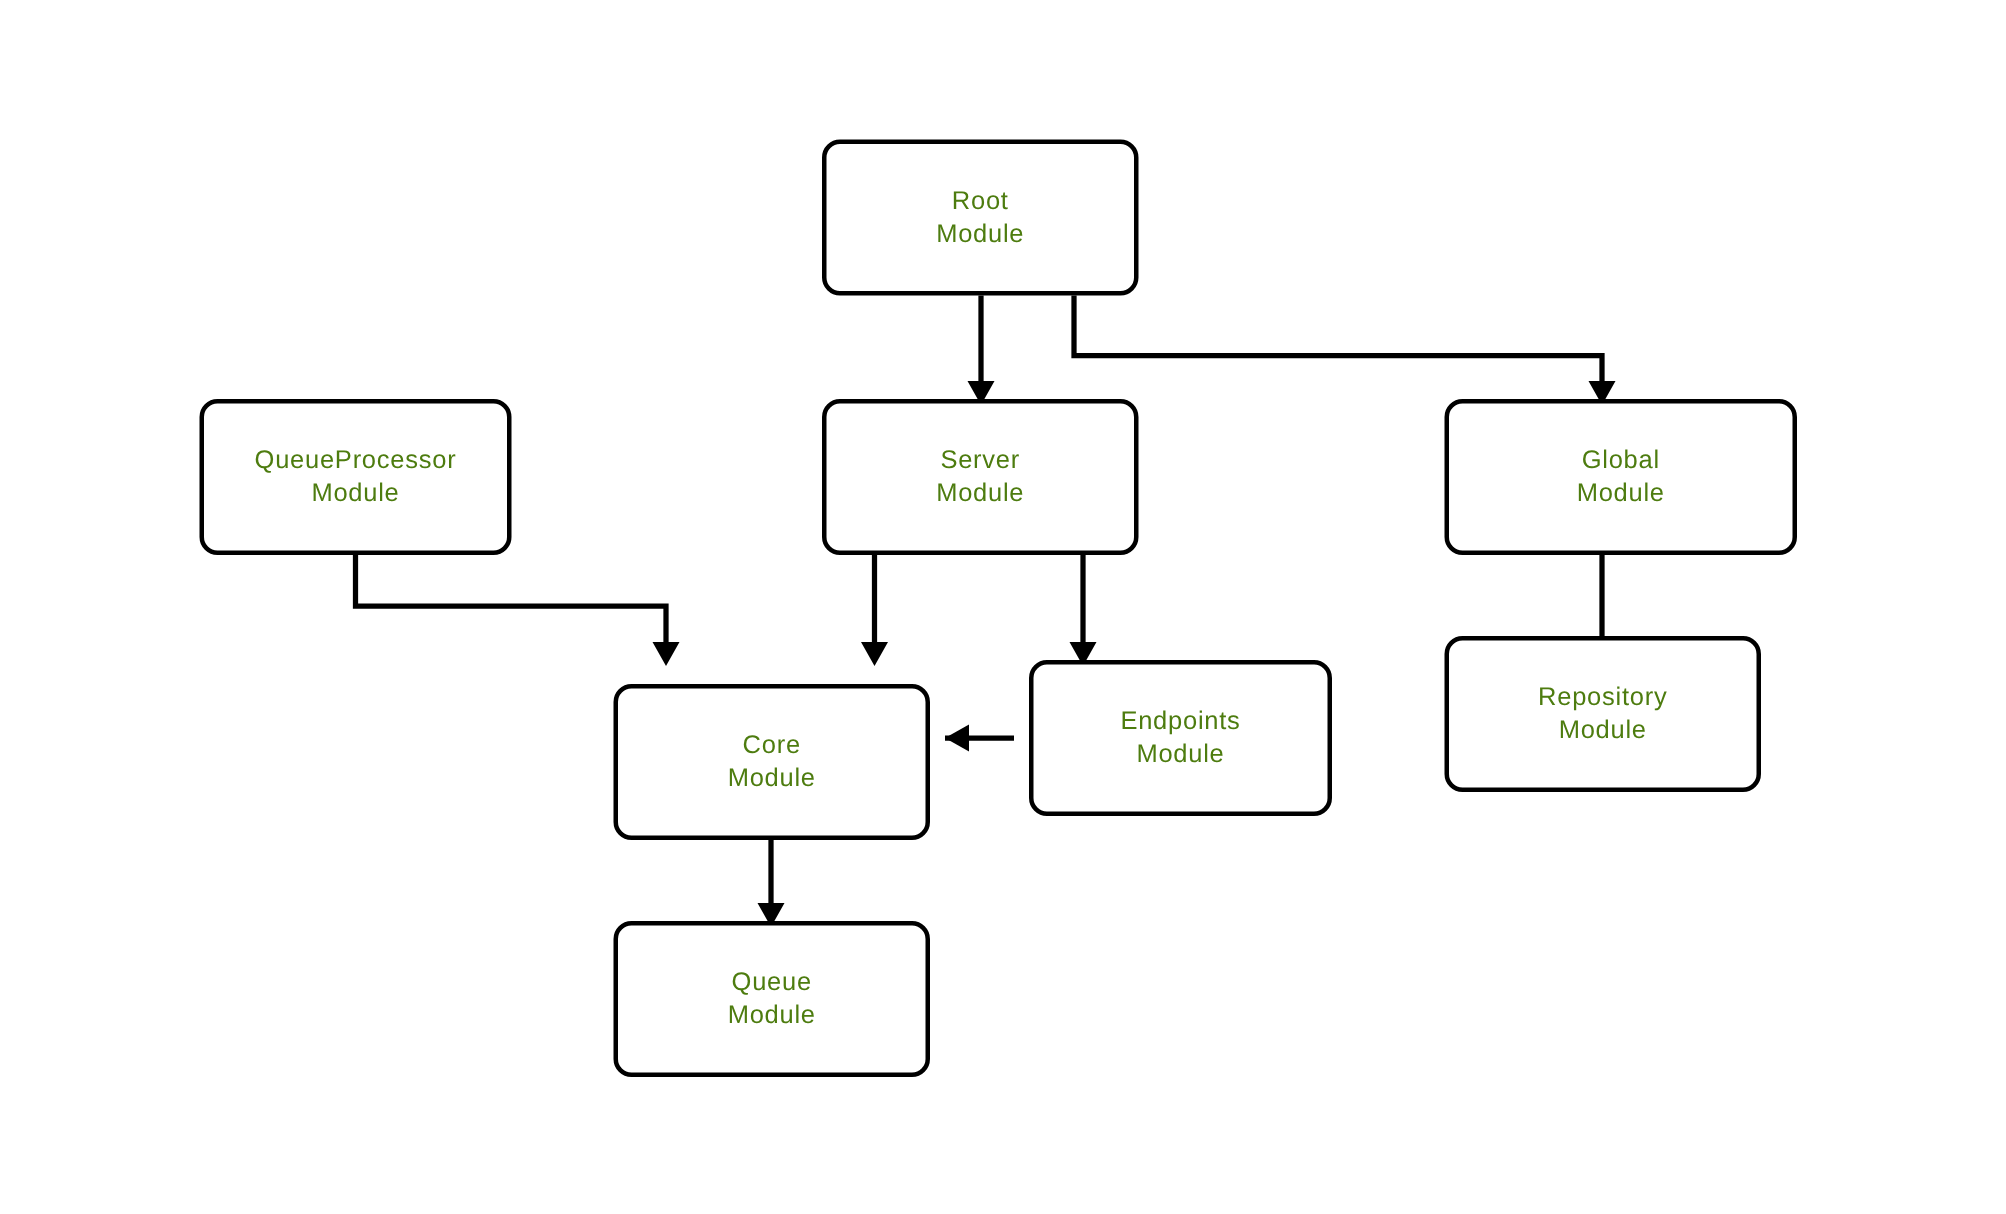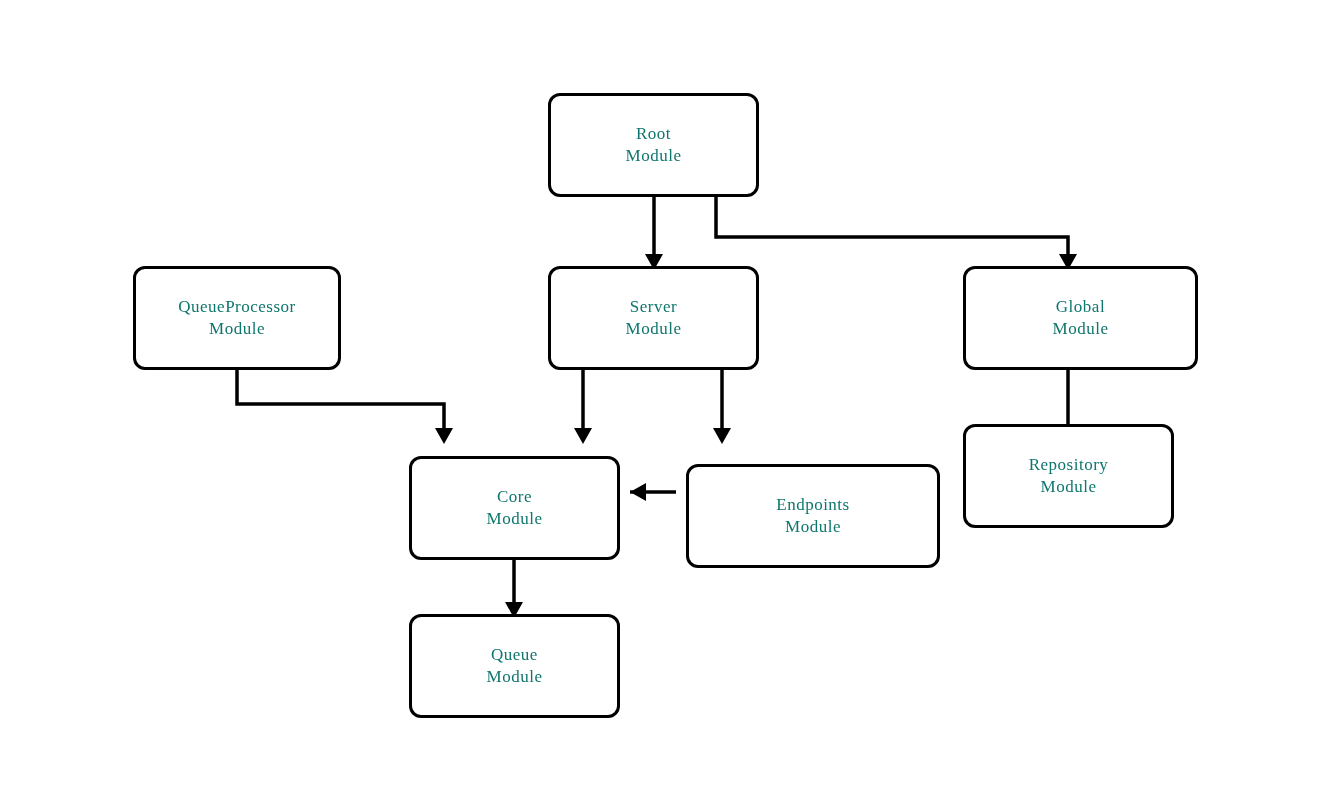--- a/index.html
+++ b/index.html
@@ -28,24 +28,24 @@
     border: 3px solid #000000;
     border-radius: 12px;
     background: #ffffff;
     display: flex;
     align-items: center;
     justify-content: center;
     text-align: center;
     z-index: 2;
   }
   .node-label {
-    font-family: Liberation Serif, serif;
+    font-family: Liberation Sans, sans-serif;
     font-size: 17px;
     line-height: 22px;
-    color: #0f766e;
+    color: #4d7c0f;
     white-space: pre;
     letter-spacing: 0.5px;
   }
 </style>
 </head>
 <body>
 
 <div id="canvas">
   <svg id="edges" viewBox="0 0 1337 809">
     <defs>
@@ -86,21 +86,21 @@
 Module</span>
       </div>
       <div class="node" style="left: 963px; top: 266px; width: 235px; height: 104px; border-color: rgb(0, 0, 0); background: rgb(255, 255, 255);">
         <span class="node-label">Global
 Module</span>
       </div>
       <div class="node" style="left: 409px; top: 456px; width: 211px; height: 104px; border-color: rgb(0, 0, 0); background: rgb(255, 255, 255);">
         <span class="node-label">Core
 Module</span>
       </div>
-      <div class="node" style="left: 686px; top: 464px; width: 254px; height: 104px; border-color: rgb(0, 0, 0); background: rgb(255, 255, 255); align-items: center;">
+      <div class="node" style="left: 686px; top: 440px; width: 202px; height: 104px; border-color: rgb(0, 0, 0); background: rgb(255, 255, 255); align-items: center;">
         <span class="node-label">Endpoints
 Module</span>
       </div>
       <div class="node" style="left: 963px; top: 424px; width: 211px; height: 104px; border-color: rgb(0, 0, 0); background: rgb(255, 255, 255);">
         <span class="node-label">Repository
 Module</span>
       </div>
       <div class="node" style="left: 409px; top: 614px; width: 211px; height: 104px; border-color: rgb(0, 0, 0); background: rgb(255, 255, 255);">
         <span class="node-label">Queue
 Module</span>

